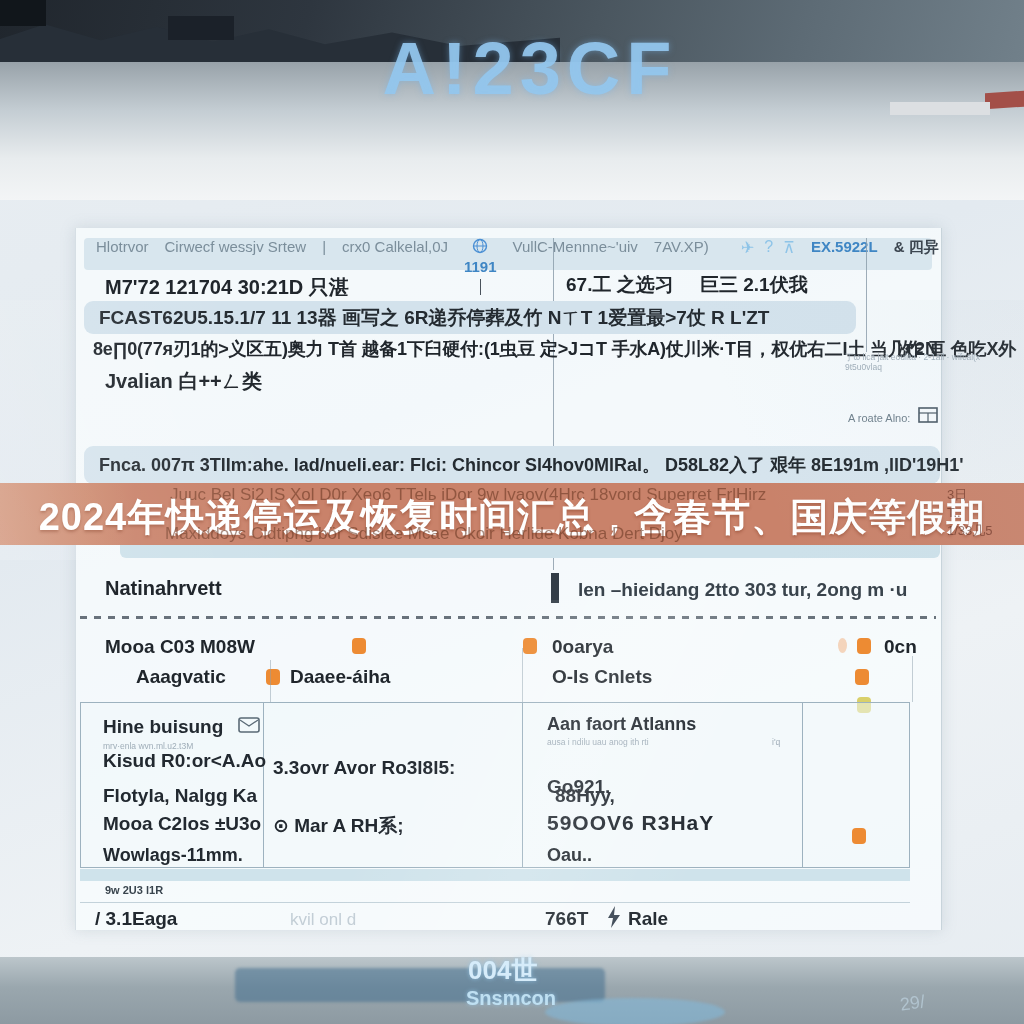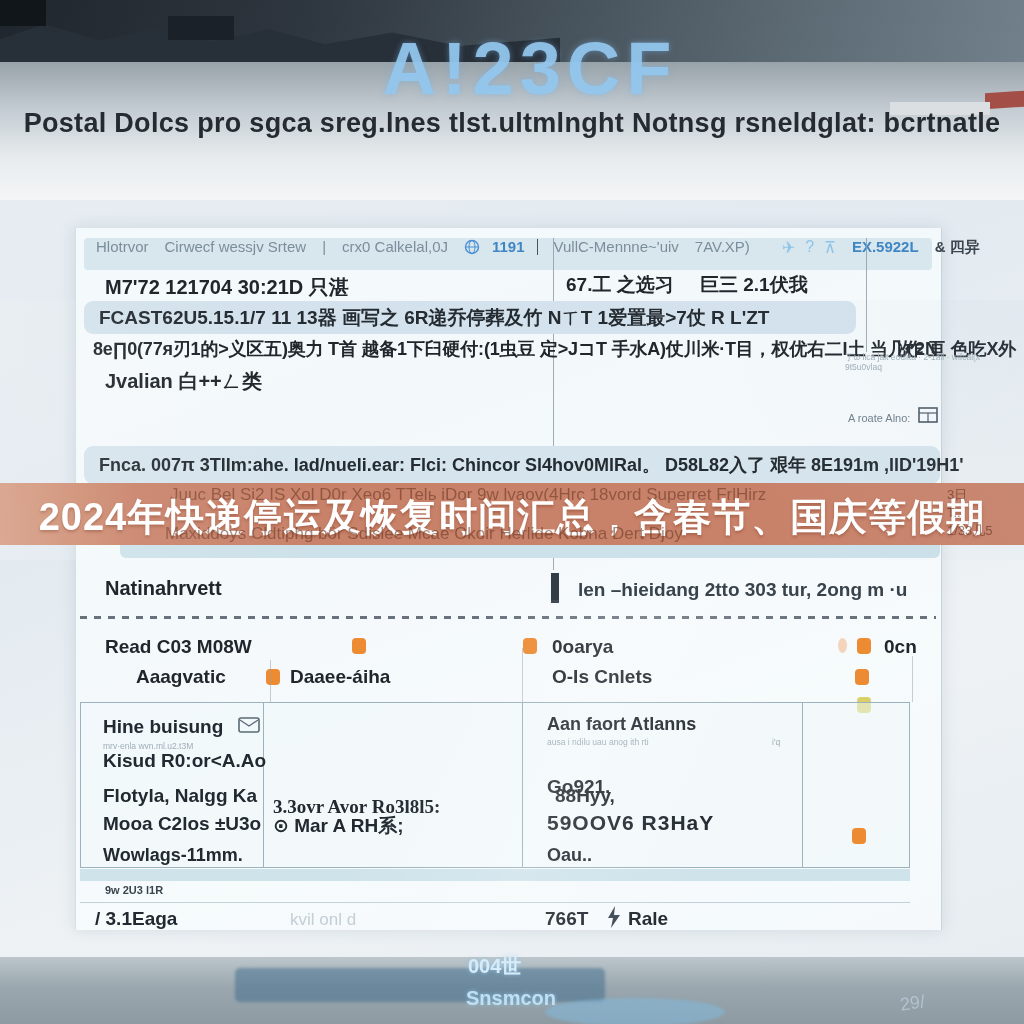--- a/index.html
+++ b/index.html
@@ -67,30 +67,29 @@
   <div class="abs hero-top">
     <div class="abs roofline"></div>
     <div class="abs" style="left:0;top:0;width:46px;height:26px;background:#11161b;"></div>
     <div class="abs" style="left:168px;top:16px;width:66px;height:24px;background:#1b2129;"></div>
   </div>
   <div class="abs hero-mid">
     <div class="abs" style="left:985px;top:30px;width:39px;height:16px;background:#a34f48;transform:skewY(-4deg);"></div>
     <div class="abs" style="left:890px;top:40px;width:100px;height:13px;background:#dcdfe2;"></div>
   </div>
   <div class="abs watermark">A!23CF</div>
-  <div class="abs title1">Postal Dolcs pro  sgca sreg.lnes  tlst.ultmlnght Notnsg rsneldglat: bcrtnatle</div>
 
   <div class="abs card"></div>
 
   <div class="abs navbar">
     <span>Hlotrvor</span>
     <span>Cirwecf wessjv Srtew</span>
     <span>|</span>
     <span>crx0 Calkelal,0J</span>
-    <span style="display:flex;align-items:center;gap:12px;">
+    <span style="display:flex;align-items:center;gap:4px;flex-direction:column;">
       <svg width="16" height="16" viewBox="0 0 16 16">
         <circle cx="8" cy="8" r="6.5" fill="none" stroke="#4a8fd4" stroke-width="1.4"></circle>
         <ellipse cx="8" cy="8" rx="3" ry="6.5" fill="none" stroke="#4a8fd4" stroke-width="1"></ellipse>
         <line x1="1.5" y1="8" x2="14.5" y2="8" stroke="#4a8fd4" stroke-width="1"></line>
       </svg>
       <span class="nav-blue">1191</span>
       <span style="width:1px;height:16px;background:#49525b;display:inline-block;"></span>
     </span>
     <span>VullC-Mennne~'uiv</span>
     <span>7AV.XP)</span>
@@ -140,21 +139,21 @@
     </div>
   </div>
   <div class="abs understrip"></div>
 
   <div class="abs rowtext" style="left:105px;top:577px;font-size:20px;">Natinahrvett</div>
   <div class="abs cursorbar"></div>
   <div class="abs rowtext" style="left:578px;top:579px;font-size:19px;color:#39434c;">len –hieidang 2tto 303 tur, 2ong m ·u</div>
 
   <div class="abs dotline"></div>
 
-  <div class="abs rowtext" style="left:105px;top:636px;font-size:19px;">Read C03 M08W</div>
+  <div class="abs rowtext" style="left:105px;top:636px;font-size:19px;">Mooa C03 M08W</div>
   <div class="abs mk" style="left:352px;top:638px;"></div>
   <div class="abs mk" style="left:523px;top:638px;"></div>
   <div class="abs rowtext" style="left:552px;top:636px;font-size:19px;">0oarya</div>
   <div class="abs mk-faded" style="position:absolute;left:838px;top:638px;"></div>
   <div class="abs mk" style="left:857px;top:638px;"></div>
   <div class="abs rowtext" style="left:884px;top:636px;font-size:19px;">0cn</div>
 
   <div class="abs rowtext" style="left:136px;top:666px;font-size:19px;">Aaagvatic</div>
   <div class="abs mk" style="left:266px;top:669px;"></div>
   <div class="abs rowtext" style="left:290px;top:666px;font-size:19px;">Daaee-áiha</div>
@@ -179,21 +178,21 @@
   <div class="abs tinynote" style="left:103px;top:741px;width:150px;">mrv·enla wvn.ml.u2.t3M</div>
 
   <div class="abs cell" style="left:547px;top:714px;font-size:18px;">Aan faort Atlanns</div>
   <div class="abs tinynote" style="left:547px;top:737px;width:220px;">ausa i ndilu uau anog  ith rti</div>
   <div class="abs tinynote" style="left:772px;top:737px;">i'q</div>
 
   <div class="abs cell" style="left:103px;top:750px;">Kisud R0:or&lt;A.Ao</div>
   <div class="abs cell" style="left:103px;top:785px;">Flotyla, Nalgg Ka</div>
   <div class="abs cell" style="left:103px;top:813px;">Mooa C2los ±U3o</div>
 
-  <div class="abs cell" style="left:273px;top:796px;font-family:Liberation Serif, serif;">3.3ovr Avor Ro3l8l5:</div>
+  <div class="abs cell" style="left:273px;top:757px;">3.3ovr Avor Ro3l8l5:</div>
   <div class="abs cell" style="left:273px;top:813px;">⊙ Mar A RH系;</div>
 
   <div class="abs cell" style="left:547px;top:757px;margin-top:19px;">Go921.</div>
   <div class="abs cell" style="left:547px;top:785px;margin-left:8px;">88Hyy,</div>
   <div class="abs cell" style="left:547px;top:811px;font-size:21px;letter-spacing:1px;">59OOV6 R3HaY</div>
 
   <div class="abs mk" style="left:852px;top:828px;"></div>
 
   <div class="abs cell" style="left:103px;top:845px;font-size:18px;">Wowlags-11mm.</div>
   <div class="abs cell" style="left:547px;top:845px;font-size:18px;">Oau..</div>
@@ -206,21 +205,21 @@
   <div class="abs" style="left:290px;top:910px;font-size:17px;color:#c3ced6;white-space:nowrap;">kvil onl d</div>
   <div class="abs cell" style="left:545px;top:908px;font-weight:700;">766T</div>
   <svg class="abs" style="left:607px;top:906px;" width="14" height="22" viewBox="0 0 14 22">
     <polygon points="8,0 1,12 6,12 4,22 13,9 7,9" fill="#3b4754"></polygon>
   </svg>
   <div class="abs cell" style="left:628px;top:908px;">Rale</div>
 
   <div class="abs footer">
     <div class="abs fgraph" style="left:235px;top:11px;width:370px;height:34px;background:rgba(60,105,140,.5);"></div>
     <div class="abs fgraph" style="left:545px;top:41px;width:180px;height:28px;background:rgba(130,185,220,.55);border-radius:50%;"></div>
-    <div class="abs ftext" style="left:468px;top:-4px;font-size:20px;">004世</div>
+    <div class="abs ftext" style="left:468px;top:-4px;font-size:26px;">004世</div>
     <div class="abs ftext" style="left:466px;top:30px;font-size:20px;color:#bfe0f2;">Snsmcon</div>
     <div class="abs" style="left:900px;top:36px;font-size:18px;color:rgba(200,222,236,.55);transform:rotate(-8deg);">29/</div>
   </div>
 
   <div class="abs crease" style="left:0;top:300px;width:1024px;height:260px;background:linear-gradient(70deg,rgba(255,255,255,.28) 0%,transparent 30%,transparent 70%,rgba(190,205,215,.18) 100%);"></div>
   <div class="abs crease" style="left:0;top:600px;width:1024px;height:330px;background:linear-gradient(115deg,transparent 40%,rgba(255,255,255,.3) 55%,transparent 70%);"></div>
 
 </div>
 
 </body></html>

